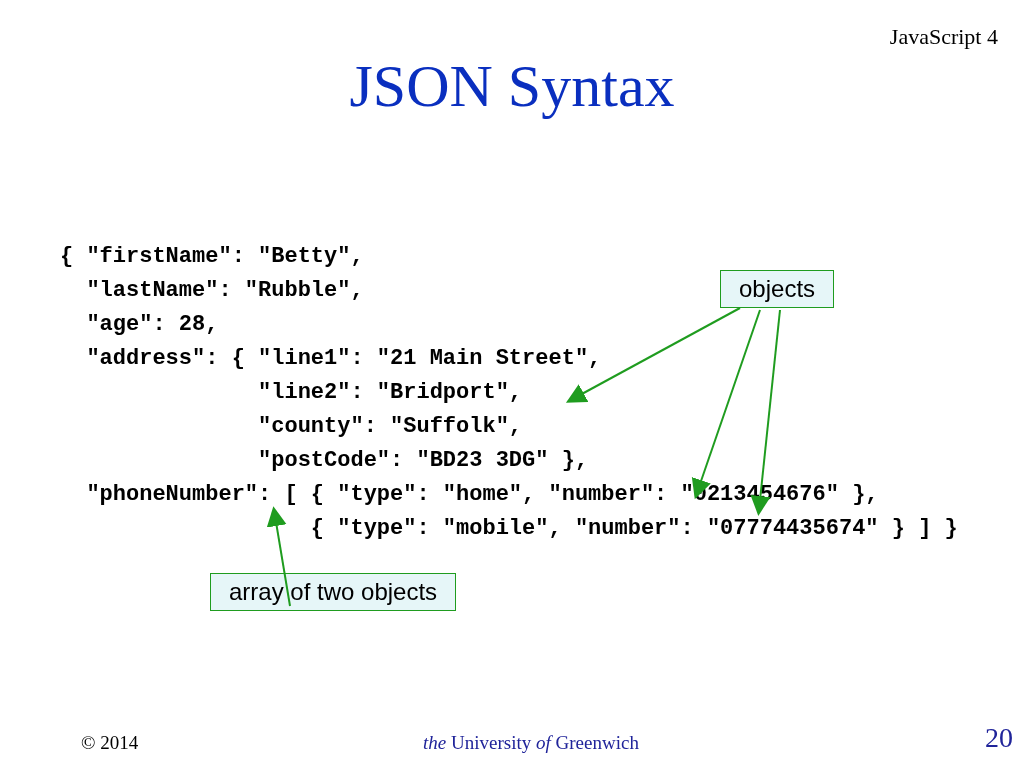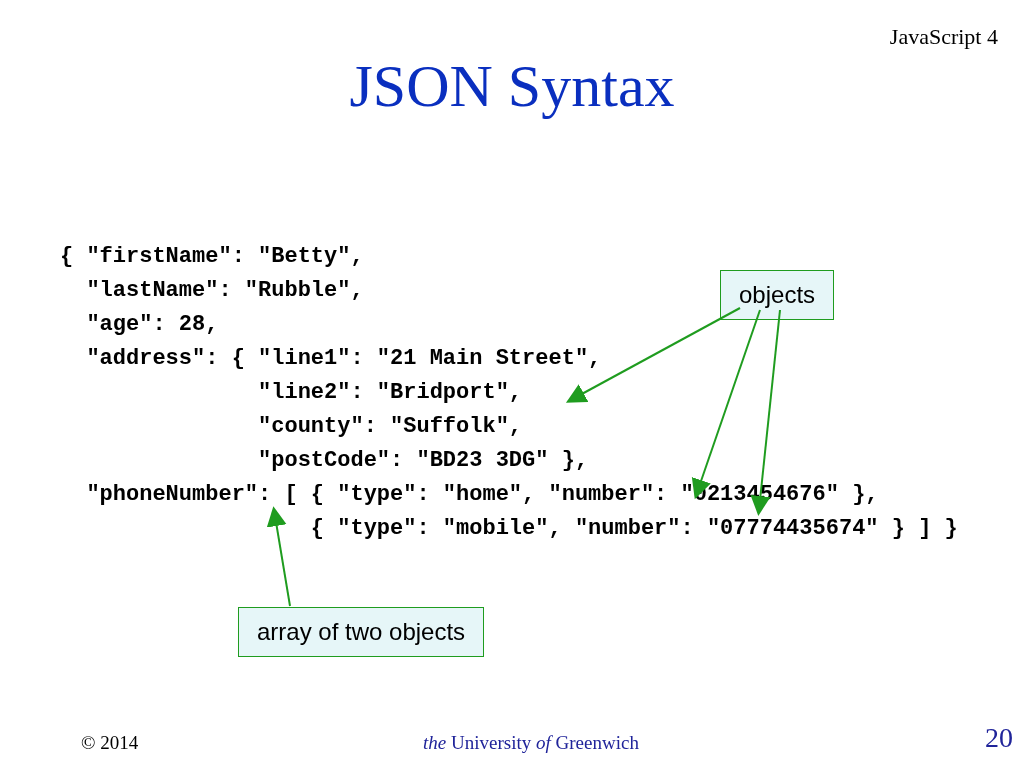--- a/index.html
+++ b/index.html
@@ -37,21 +37,21 @@
     font-family: "Courier New", Courier, monospace;
     font-size: 22px;
     line-height: 34px;
     white-space: pre;
     font-weight: bold;
   }
   .callout {
     position: absolute;
     background: #e6f6f8;
     border: 1.5px solid #1f9c1f;
-    padding: 10px 18px;
+    padding: 4px 18px;
     font-size: 24px;
     font-family: Arial, Helvetica, sans-serif;
     color: #000;
   }
   .footer {
     position: absolute;
     bottom: 6px;
     left: 12px;
     width: 100%;
     height: 30px;
@@ -102,21 +102,21 @@
   "age": 28,
   "address": { "line1": "21 Main Street",
                "line2": "Bridport",
                "county": "Suffolk",
                "postCode": "BD23 3DG" },
   "phoneNumber": [ { "type": "home", "number": "0213454676" },
                    { "type": "mobile", "number": "07774435674" } ] }</pre>
 
 <div class="callout" style="top:270px; left:720px;">objects</div>
 
-<div class="callout" style="top:607px; left:210px;margin-left:28px;">array of two objects</div>
+<div class="callout" style="top:573px; left:210px;">array of two objects</div>
 
 <svg class="arrows">
   <defs>
     <marker id="ah" markerWidth="12" markerHeight="12" refX="2" refY="5" orient="auto" markerUnits="strokeWidth">
       <path d="M0,0 L10,5 L0,10 Z" fill="#1f9c1f"></path>
     </marker>
   </defs>
 
   <line x1="740" y1="308" x2="580" y2="395" stroke="#1f9c1f" stroke-width="2" marker-end="url(#ah)"></line>
   <line x1="760" y1="310" x2="700" y2="484" stroke="#1f9c1f" stroke-width="2" marker-end="url(#ah)"></line>

